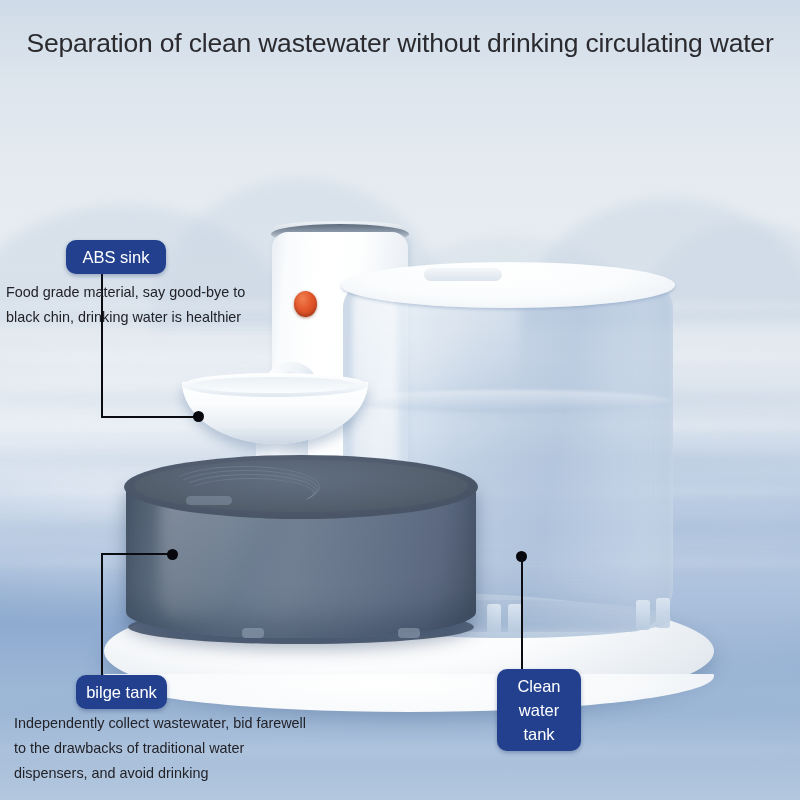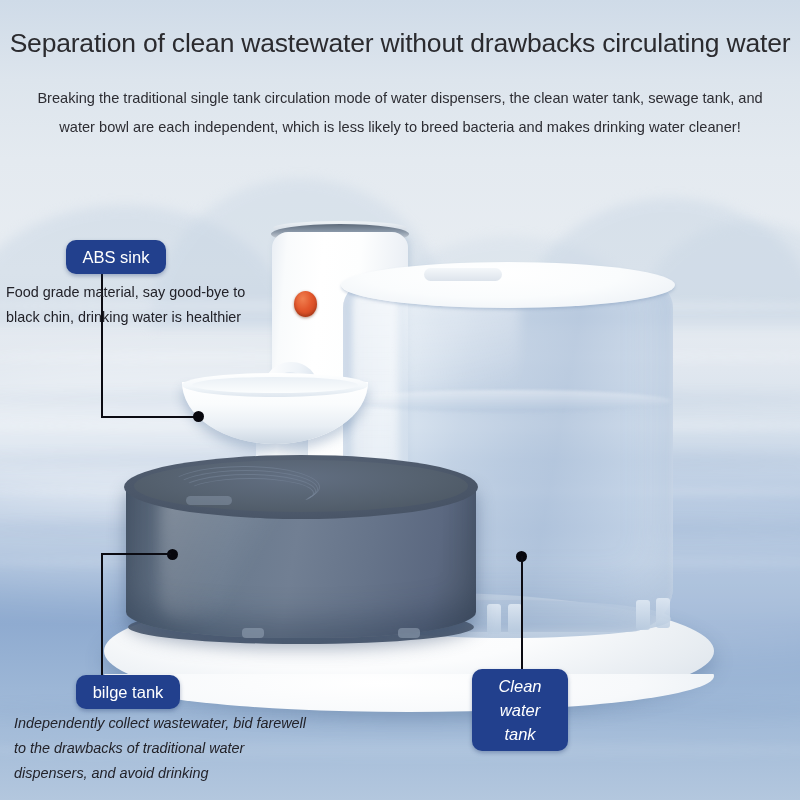--- a/index.html
+++ b/index.html
@@ -350,23 +350,23 @@
   .lead-dot {
     position: absolute;
     width: 11px; height: 11px;
     border-radius: 50%;
     background: #07070d;
   }
 
   
   #badge-abs       { left: 66px;  top: 240px; width: 100px; }
   #desc-abs        { left: 6px;   top: 280px; width: 248px; }
-  #badge-bilge     { left: 76px;  top: 675px; width: 104px; }
-  #desc-bilge      { left: 14px;  top: 711px; width: 300px; font-style: italic; }
-  #badge-clean     { left: 472px; top: 669px; width: 96px; font-style: italic; }
+  #badge-bilge     { left: 76px;  top: 675px; width: 91px; }
+  #desc-bilge      { left: 14px;  top: 711px; width: 300px; }
+  #badge-clean     { left: 497px; top: 669px; width: 84px; }
   #desc-clean      { left: 430px; top: 711px; width: 310px; }
 </style>
 </head>
 <body>
 
 <div id="poster">
 
   <div class="bg-layer">
     <div class="mountain mtn-a"></div>
     <div class="mountain mtn-b"></div>
@@ -383,22 +383,21 @@
     <div class="shade" style="top:392px; height:14px; opacity:.30;"></div>
     <div class="ripple" style="top:420px; height:12px; opacity:.55;"></div>
     <div class="shade" style="top:452px; height:16px; opacity:.32;"></div>
     <div class="ripple" style="top:486px; height:11px; opacity:.40;"></div>
     <div class="shade" style="top:520px; height:18px; opacity:.28;"></div>
     <div class="ripple" style="top:556px; height:12px; opacity:.30;"></div>
     <div class="shade" style="top:700px; height:22px; opacity:.22;"></div>
     <div class="ripple" style="top:742px; height:16px; opacity:.18;"></div>
   </div>
 
-  <div class="title">Separation of clean wastewater without drawbacks circulating water</div>
-  <div class="subtitle">Breaking the traditional single tank circulation mode of water dispensers, the clean water tank, sewage tank, and water bowl are each independent, which is less likely to breed bacteria and makes drinking water cleaner!</div>
+  <div class="title">Separation of clean wastewater without drinking circulating water</div>
 
   <div class="product">
 
     <div class="base-plate"></div>
 
     <div class="tower-cap-top"></div>
     <div class="tower-cap"></div>
     <div class="tower"></div>
     <div class="power-btn"></div>
 

